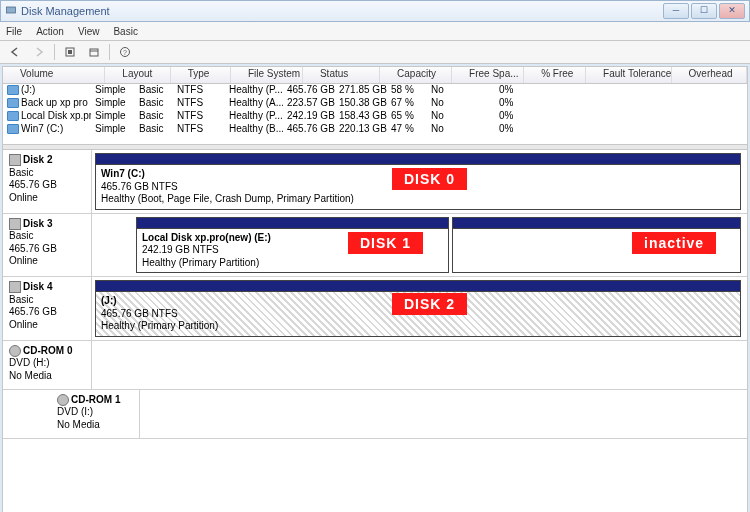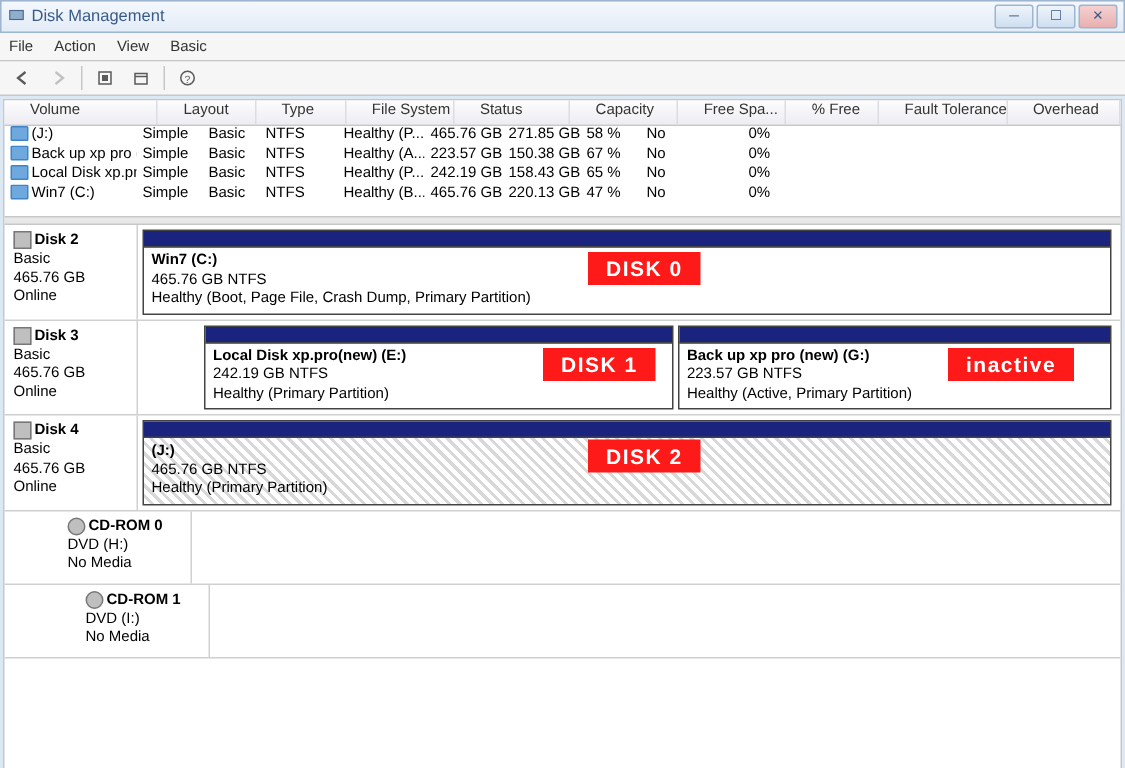--- a/index.html
+++ b/index.html
@@ -174,37 +174,36 @@
       </div>
       <div class="disk-row" style="min-height: 58px;">
         <div class="disk-label"><span class="disk-ico"></span><span class="dname">Disk 3</span><br>Basic<br>465.76 GB<br>Online</div>
         <div class="disk-parts" style="position: relative;">
           <div class="part" style="width: 52%; margin-left: 41px;">
             <div class="part-bar"></div>
             <div class="part-body"><span class="pname">Local Disk xp.pro(new)  (E:)</span><br>242.19 GB NTFS<br>Healthy (Primary Partition)</div>
           </div>
           <div class="part" style="width: 48%;">
             <div class="part-bar"></div>
-            <div class="part-body"><span class="pname">Back up xp pro (new)  (G:)</span><br>223.57 GB NTFS<br>Healthy (Active, Primary Partition)</div>
-          </div>
-          <div class="annot" style="left: 270px; top: 18px;">DISK 1</div>
+          </div>
+          <div class="annot" style="left: 256px; top: 18px;">DISK 1</div>
           <div class="annot" style="left: 540px; top: 18px;">inactive</div>
         </div>
       </div>
       <div class="disk-row" style="min-height: 58px;">
         <div class="disk-label"><span class="disk-ico"></span><span class="dname">Disk 4</span><br>Basic<br>465.76 GB<br>Online</div>
         <div class="disk-parts" style="position: relative;">
           <div class="part" style="width: 100%;">
             <div class="part-bar"></div>
             <div class="part-body hatch"><span class="pname">(J:)</span><br>465.76 GB NTFS<br>Healthy (Primary Partition)</div>
           </div>
           <div class="annot" style="left: 300px; top: 16px;">DISK 2</div>
         </div>
       </div>
-      <div class="disk-row" style="min-height: 48px; padding-left: 36px;">
+      <div class="disk-row" style="min-height: 48px;">
         <div class="disk-label"><span class="disk-ico cd-ico"></span><span class="dname">CD-ROM 0</span><br>DVD (H:)<br>No Media</div>
         <div class="disk-parts" style="position: relative;"></div>
       </div>
       <div class="disk-row" style="min-height: 48px; padding-left: 48px;">
         <div class="disk-label"><span class="disk-ico cd-ico"></span><span class="dname">CD-ROM 1</span><br>DVD (I:)<br>No Media</div>
         <div class="disk-parts" style="position: relative;"></div>
       </div>
     </div>
 </div>
 

